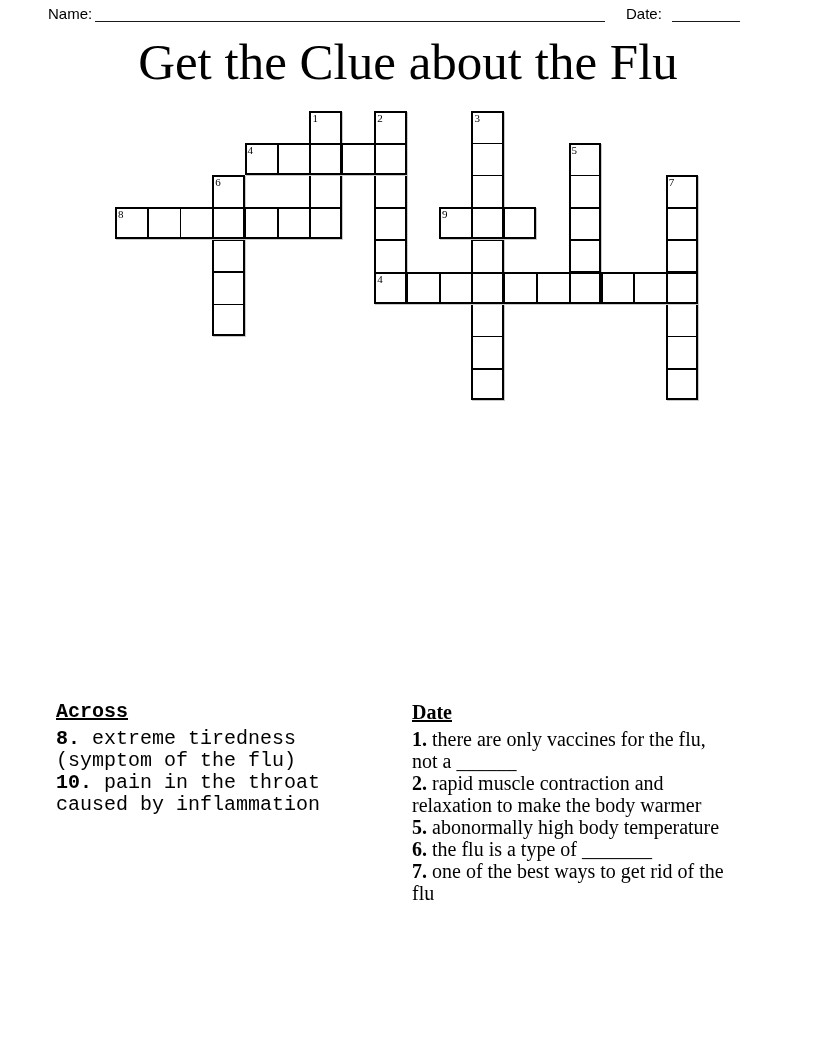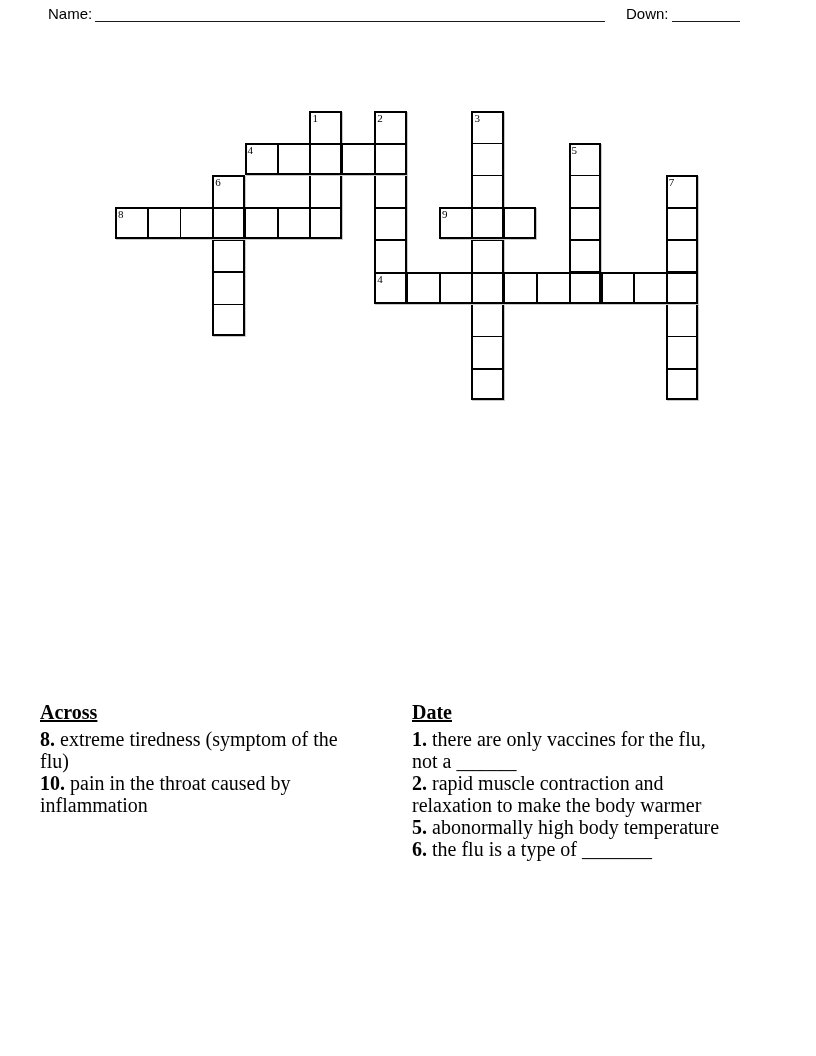--- a/index.html
+++ b/index.html
@@ -19,37 +19,38 @@
   .grid{position:absolute;left:0;top:0;width:816px;height:430px;}
   .word{position:absolute;box-sizing:border-box;border:2px solid #000;background:transparent;
         box-shadow:1px 1px 0 #c9c9c9;}
   .div-v{position:absolute;top:0;bottom:0;width:1.6px;background:#000;}
   .div-h{position:absolute;left:0;right:0;height:1.6px;background:#000;}
   .wnum{position:absolute;left:1px;top:-1px;font-family:"Liberation Serif", serif;
         font-size:11px;line-height:13px;color:#000;}
 
   
   .clues-col{position:absolute;top:701px;width:324px;font-size:20px;line-height:22px;}
-  .col-across{left:40px;}
+  .col-across{left:56px;font-family:Liberation Mono, monospace;}
   .col-down{left:412px;}
   .clue-heading{font-size:20px;font-weight:bold;text-decoration:underline;
                 line-height:22px;margin:0 0 5px 0;}
   .clue{margin:0;padding:0;}
   .clue b{font-weight:bold;}
 </style>
 </head>
 <body>
 
 <div class="page">
 
   <span class="hlabel" style="left:48px;top:5px;">Name:</span>
   <span class="hline" style="left:95px;top:1px;width:510px;"></span>
-  <span class="hlabel" style="left:626px;top:5px;">Down:</span>
+  <span class="hlabel" style="left:626px;top:5px;">Date:</span>
   <span class="hline" style="left:672px;top:1px;width:68px;"></span>
 
+  <h1 class="title">Get the Clue about the Flu</h1>
 
   <div class="grid" id="grid">
       <div class="word" style="left: 309.4px; top: 110.5px; width: 32.4px; height: 128.8px;">
         <span class="div-h" style="top: 30.2px;"></span>
         <span class="div-h" style="top: 62.4px;"></span>
         <span class="div-h" style="top: 94.6px;"></span>
         <span class="wnum">1</span>
       </div>
       <div class="word" style="left: 374.2px; top: 110.5px; width: 32.4px; height: 193.2px;">
         <span class="div-h" style="top: 30.2px;"></span>
@@ -136,16 +137,17 @@
       </div>
   </div>
 
   <div class="clues-col col-down">
     <p class="clue-heading">Date</p>
     <div id="down-list">
         <p class="clue"><b>1.</b> there are only vaccines for the flu, not a ______</p>
         <p class="clue"><b>2.</b> rapid muscle contraction and relaxation to make the body warmer</p>
         <p class="clue"><b>5.</b> abonormally high body temperature</p>
         <p class="clue"><b>6.</b> the flu is a type of _______</p>
+        <p class="clue"><b>7.</b> one of the best ways to get rid of the flu</p>
       </div>
   </div>
 
 </div>
 
 </body></html>

